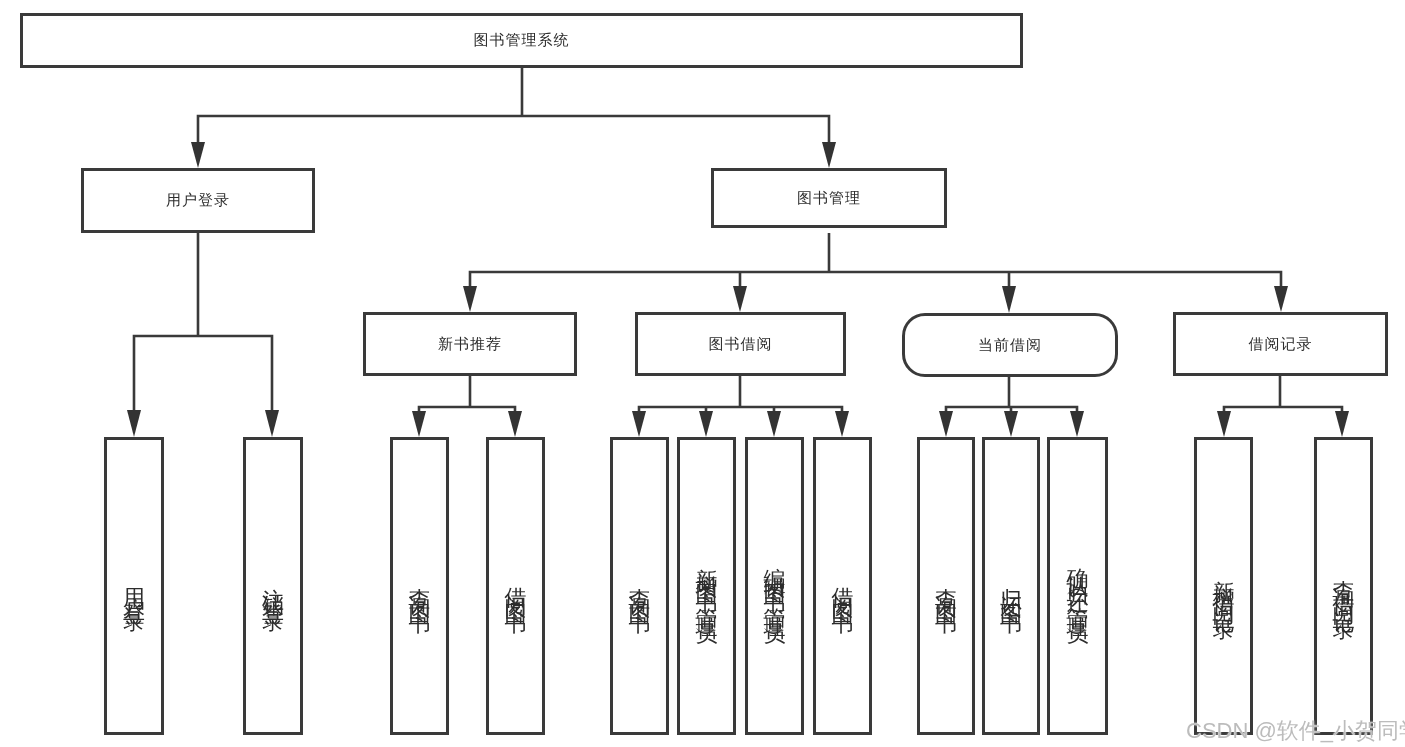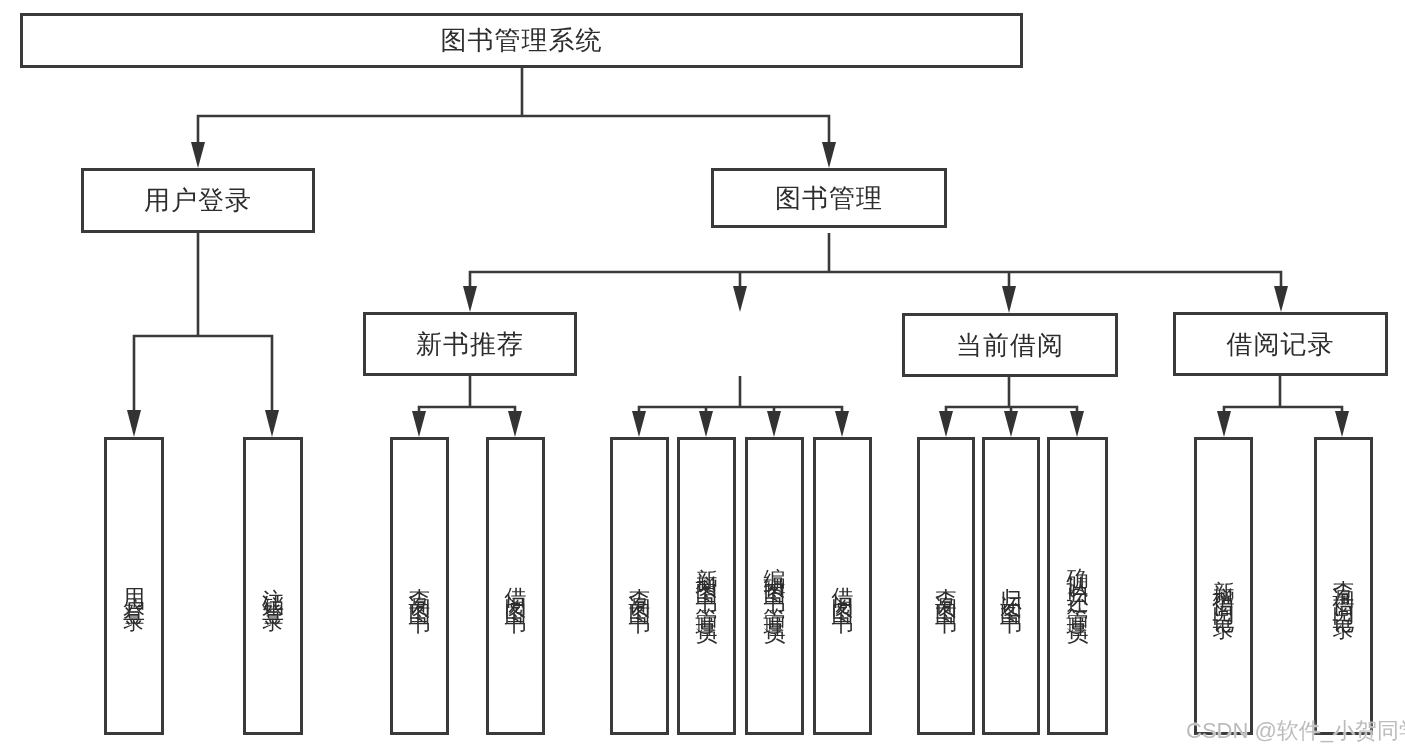--- a/index.html
+++ b/index.html
@@ -34,41 +34,41 @@
     position: absolute;
     background: #ffffff;
     border: 3px solid #3a3a3a;
     display: flex;
     align-items: center;
     justify-content: center;
     color: #2d2d2d;
     z-index: 2;
   }
   .node .lbl {
-    font-size: 26px;
+    font-size: 15px;
     letter-spacing: 1px;
     white-space: nowrap;
   }
   .node.vbox .lbl {
     writing-mode: vertical-rl;
     font-size: 22px;
     letter-spacing: 8px;
     line-height: 1;
     white-space: normal;
   }
 
   
   .n-root   { left: 20px;  top: 13px;  width: 1003px; height: 55px; }
   
   .n-login  { left: 81px;  top: 168px; width: 234px; height: 65px; }
   .n-mgmt   { left: 711px; top: 168px; width: 236px; height: 60px; }
   
   .n-rec    { left: 363px;  top: 312px; width: 214px; height: 64px; }
   .n-borrow { left: 635px;  top: 312px; width: 211px; height: 64px; }
-  .n-cur    { left: 902px;  top: 313px; width: 216px; height: 64px; }
+  .n-cur    { left: 902px;  top: 313px; width: 216px; height: 64px; border-radius: 23px; }
   .n-log    { left: 1173px; top: 312px; width: 215px; height: 64px; }
   
   .v  { top: 437px; height: 298px; }
   .v-u1 { left: 104px;  width: 60px; }
   .v-u2 { left: 243px;  width: 60px; }
   .v-n1 { left: 390px;  width: 59px; }
   .v-n2 { left: 486px;  width: 59px; }
   .v-b1 { left: 610px;  width: 59px; }
   .v-b2 { left: 677px;  width: 59px; }
   .v-b3 { left: 745px;  width: 59px; }
@@ -152,20 +152,23 @@
   <div class="node n-login">
     <span class="lbl">用户登录</span>
   </div>
   <div class="node n-mgmt">
     <span class="lbl">图书管理</span>
   </div>
 
   <div class="node n-rec">
     <span class="lbl">新书推荐</span>
   </div>
+  <div class="node n-borrow">
+    <span class="lbl">图书借阅</span>
+  </div>
   <div class="node n-cur">
     <span class="lbl">当前借阅</span>
   </div>
   <div class="node n-log">
     <span class="lbl">借阅记录</span>
   </div>
 
   <div class="node vbox v v-u1">
     <span class="lbl">用户登录</span>
   </div>

